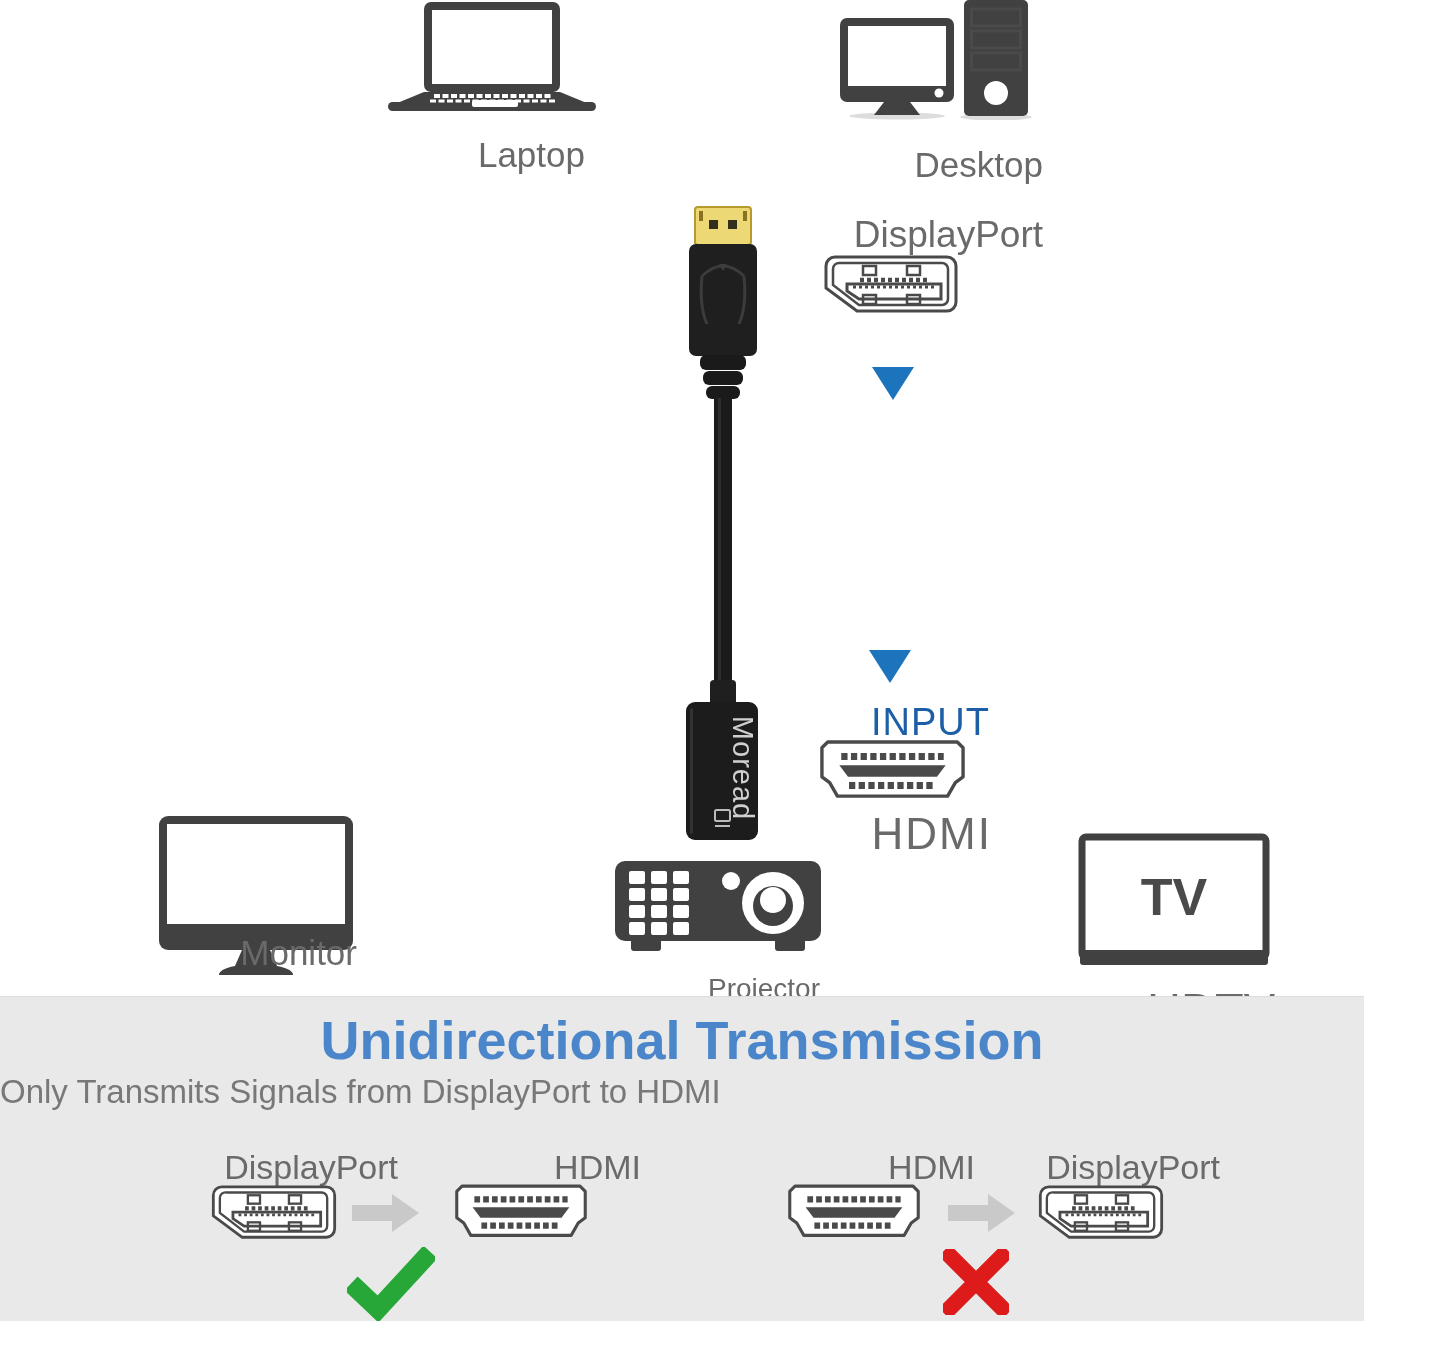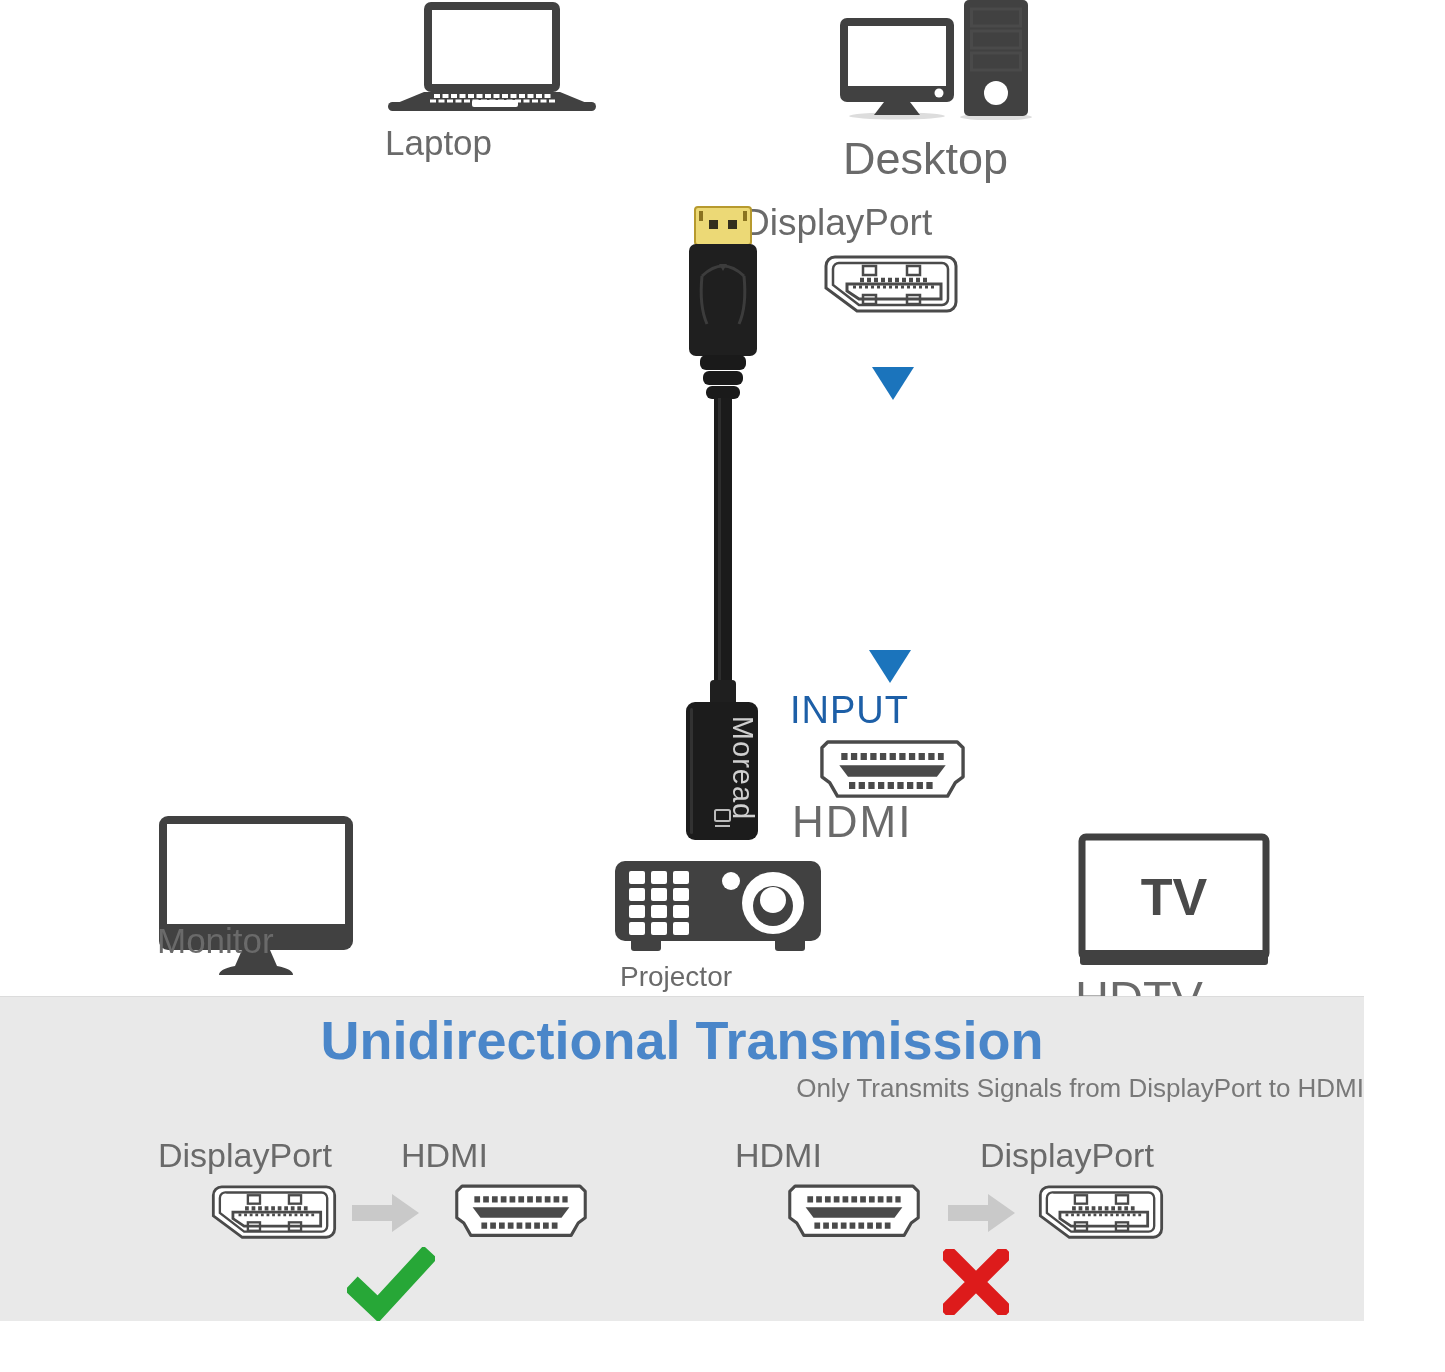--- a/index.html
+++ b/index.html
@@ -6,31 +6,31 @@
     --icon-dark:#414141; --connector-stroke:#4a4a4a; --label-gray:#6a6a6a;
     --subtitle-gray:#787878; --title-blue:#4a86c9; --io-blue:#1d5fa7;
     --arrow-blue:#1b74bc; --check-green:#27a737; --cross-red:#dd1b1b;
     --arrow-gray:#c9c9c9; --section-bg:#e9e9e9; --pin-gold:#ecd976;
     --cable-black:#1b1b1b; --brand-text:#cfcfcf;
   }
   html,body{margin:0;padding:0;background:#fff;}
   #canvas{position:relative;width:1445px;height:1372px;background:#ffffff;overflow:hidden;
           font-family:"Liberation Sans",sans-serif;}
   .abs{position:absolute;}
-  .lbl{position:absolute;text-align:left;color:var(--label-gray);line-height:1.1;
-       font-family:"Liberation Sans",sans-serif;}
+  .lbl{position:absolute;text-align:right;color:var(--label-gray);line-height:1.1;
+       font-family:"Liberation Sans",sans-serif;margin-top:12px;}
   .blue-io{color:var(--io-blue);}
   .tri{position:absolute;width:0;height:0;border-left:21px solid transparent;
        border-right:21px solid transparent;border-top:33px solid var(--arrow-blue);}
   #banner{position:absolute;left:0;top:996px;width:1364px;height:324px;
           background:var(--section-bg);border-top:1px solid #dcdcdc;}
   #banner-title{position:absolute;left:0;top:12px;width:100%;text-align:center;
           font-size:54px;font-weight:bold;color:var(--title-blue);}
-  #banner-subtitle{position:absolute;left:0;top:76px;width:100%;text-align:right;
-          font-size:26px;color:var(--subtitle-gray);}
+  #banner-subtitle{position:absolute;left:0;top:76px;width:100%;text-align:left;
+          font-size:33px;color:var(--subtitle-gray);}
   .ic-dark{fill:var(--icon-dark);}
   .ic-white{fill:#ffffff;}
   .ol{stroke:var(--connector-stroke);fill:#ffffff;}
   .ol-n{stroke:var(--connector-stroke);fill:none;}
   .pinrow{stroke:var(--connector-stroke);fill:none;}
   .slot{fill:var(--connector-stroke);}
   svg{display:block;}
 </style>
 </head>
 <body>
@@ -54,21 +54,21 @@
     <rect class="ic-dark" x="124" y="0" width="64" height="116" rx="5"></rect>
     <rect class="ol-n" x="131.5" y="9" width="49" height="17" stroke-width="3" stroke="#ffffff"></rect>
     <rect class="ol-n" x="131.5" y="31" width="49" height="17" stroke-width="3" stroke="#ffffff"></rect>
     <rect class="ol-n" x="131.5" y="53" width="49" height="17" stroke-width="3" stroke="#ffffff"></rect>
     <circle class="ic-white" cx="156" cy="93" r="12"></circle>
     <rect class="ic-dark" x="0" y="18" width="114" height="84" rx="7"></rect>
     <rect class="ic-white" x="8" y="26" width="98" height="60"></rect>
     <circle class="ic-white" cx="99" cy="93" r="4.5"></circle>
     <polygon class="ic-dark" points="44,102 70,102 80,115 34,115"></polygon>
   </svg>
-  <div class="lbl" style="left:843px;top:134px;width:200px;font-size:45px">Desktop</div>
+  <div class="lbl" style="left:843px;top:134px;width:200px;font-size:35px">Desktop</div>
 
   <div class="lbl" style="left:743px;top:203px;width:300px;font-size:37px">DisplayPort</div>
   <svg class="abs" style="left:823px;top:255px" width="136" height="60" viewBox="0 0 136 60">
     <path class="ol" stroke-width="3" d="M12,2 H124 a9,9 0 0 1 9,9 V47 a9,9 0 0 1 -9,9 H34 L3,33 V11 a9,9 0 0 1 9,-9 Z"></path>
     <path class="ol-n" stroke-width="2.5" d="M17,8 H119 a6,6 0 0 1 6,6 V44 a6,6 0 0 1 -6,6 H36 L10,30 V14 a6,6 0 0 1 7,-6 Z"></path>
     <rect class="ol" stroke-width="2.5" x="40" y="11" width="13" height="9"></rect>
     <rect class="ol" stroke-width="2.5" x="84" y="11" width="13" height="9"></rect>
     <rect class="ol" stroke-width="2.5" x="40" y="40" width="13" height="9"></rect>
     <rect class="ol" stroke-width="2.5" x="84" y="40" width="13" height="9"></rect>
     <line class="pinrow" x1="37" y1="25" x2="105" y2="25" stroke-width="4.5" stroke-dasharray="4 3"></line>

